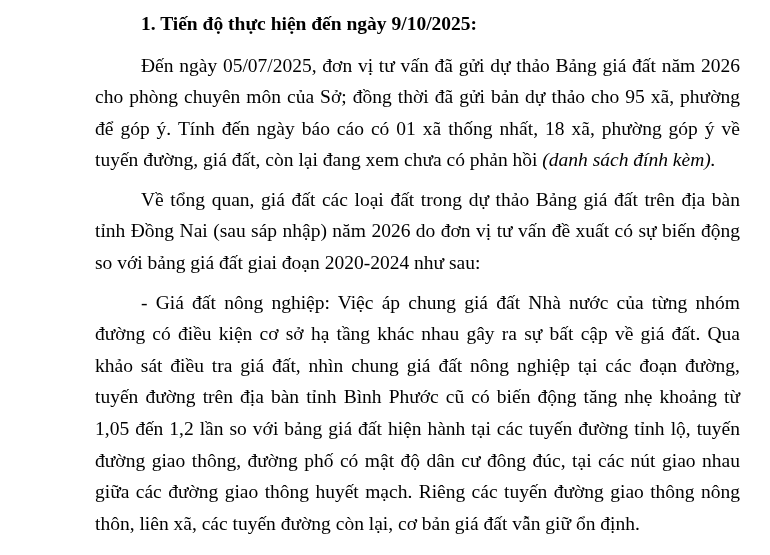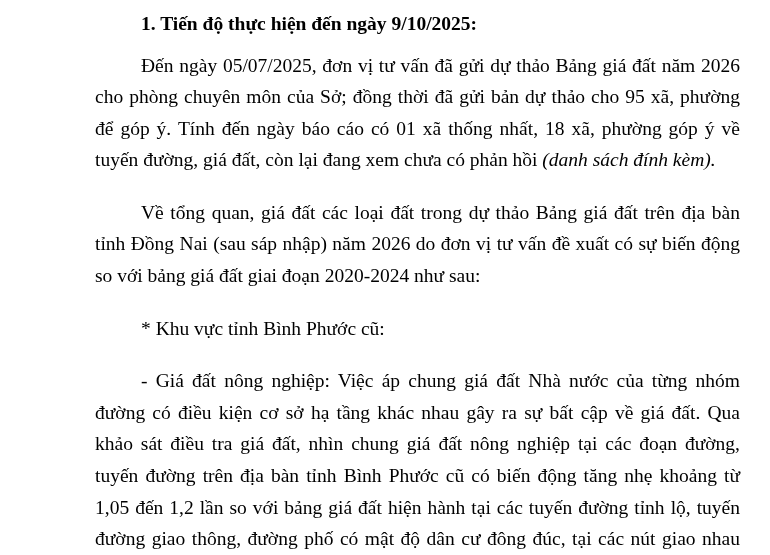--- a/index.html
+++ b/index.html
@@ -36,30 +36,29 @@
     font-weight: bold;
     margin-bottom: 10px;
   }
   p.nobreak {
     text-indent: 46px;
   }
   .italic {
     font-style: italic;
   }
   .gap-top {
-    margin-top: 21px;
+    margin-top: 8px;
   }
 </style>
 </head>
 <body>
 
 <div class="page">
   <div class="doc-body">
     <p class="heading">1. Tiến độ thực hiện đến ngày 9/10/2025:</p>
     <p class="nobreak">
       <span>Đến ngày 05/07/2025, đơn vị tư vấn đã gửi dự thảo Bảng giá đất năm 2026 cho phòng chuyên môn của Sở; đồng thời đã gửi bản dự thảo cho 95 xã, phường để góp ý. Tính đến ngày báo cáo có 01 xã thống nhất, 18 xã, phường góp ý về tuyến đường, giá đất, còn lại đang xem chưa có phản hồi </span><span class="italic">(danh sách đính kèm).</span>
     </p>
     <p class="nobreak gap-top">Về tổng quan, giá đất các loại đất trong dự thảo Bảng giá đất trên địa bàn tỉnh Đồng Nai (sau sáp nhập) năm 2026 do đơn vị tư vấn đề xuất có sự biến động so với bảng giá đất giai đoạn 2020-2024 như sau:</p>
-    <p class="nobreak gap-top">* Khu vực tỉnh Bình Phước cũ:</p>
     <p class="nobreak gap-top">- Giá đất nông nghiệp: Việc áp chung giá đất Nhà nước của từng nhóm đường có điều kiện cơ sở hạ tầng khác nhau gây ra sự bất cập về giá đất. Qua khảo sát điều tra giá đất, nhìn chung giá đất nông nghiệp tại các đoạn đường, tuyến đường trên địa bàn tỉnh Bình Phước cũ có biến động tăng nhẹ khoảng từ 1,05 đến 1,2 lần so với bảng giá đất hiện hành tại các tuyến đường tỉnh lộ, tuyến đường giao thông, đường phố có mật độ dân cư đông đúc, tại các nút giao nhau giữa các đường giao thông huyết mạch. Riêng các tuyến đường giao thông nông thôn, liên xã, các tuyến đường còn lại, cơ bản giá đất vẫn giữ ổn định.</p>
 
   </div>
 </div>
 
 </body></html>

